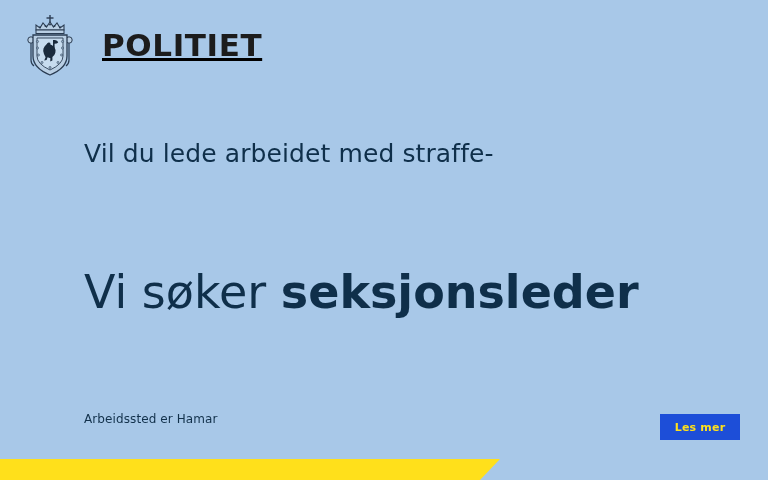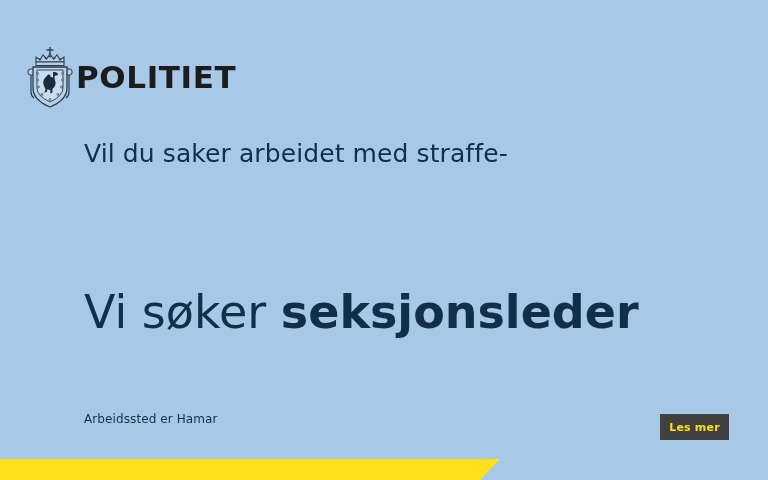--- a/index.html
+++ b/index.html
@@ -20,24 +20,25 @@
     height: 480px;
     background: #a8c8e8;
     overflow: hidden;
     box-sizing: border-box;
   }
 
   
   #brand-lockup {
     position: absolute;
     left: 24px;
-    top: 46px;
+    top: 14px;
     display: flex;
     align-items: center;
-    gap: 0;
+    gap: 26px;
+    text-decoration: underline;
   }
   #coat-of-arms-icon {
     width: 52px;
     height: 62px;
     display: block;
     flex: 0 0 auto;
   }
   #wordmark {
     font-family: "DejaVu Sans", "Liberation Sans", sans-serif;
     font-weight: bold;
@@ -64,21 +65,20 @@
     letter-spacing: 0.1px;
     white-space: nowrap;
   }
 
   
   #statement-block {
     position: absolute;
     left: 84px;
     top: 266px;
     width: 640px;
-    margin-top: 20px;
   }
   #statement-line {
     font-family: "DejaVu Sans", "Liberation Sans", sans-serif;
     font-size: 46px;
     color: #0f2f4a;
     line-height: 52px;
     white-space: nowrap;
   }
   #statement-lead {
     font-weight: normal;
@@ -98,23 +98,23 @@
     color: #12314b;
     letter-spacing: 0.1px;
     white-space: nowrap;
   }
 
   
   #cta-button {
     position: absolute;
     left: 660px;
     top: 414px;
-    width: 69px;
+    width: 80px;
     height: 26px;
-    background: #404040;
+    background: #1d4ed8;
     border: none;
     padding: 0;
     display: flex;
     align-items: center;
     justify-content: center;
     cursor: pointer;
   }
   #cta-button-label {
     font-family: "DejaVu Sans", "Liberation Sans", sans-serif;
     font-size: 11px;
@@ -181,21 +181,21 @@
         <circle cx="37.6" cy="41" r="1.1" fill="#8fa9c2" stroke="#2a3c52" stroke-width="0.5"></circle>
         <circle cx="18" cy="48.5" r="1.1" fill="#8fa9c2" stroke="#2a3c52" stroke-width="0.5"></circle>
         <circle cx="34" cy="48.5" r="1.1" fill="#8fa9c2" stroke="#2a3c52" stroke-width="0.5"></circle>
         <circle cx="26" cy="53.5" r="1.1" fill="#8fa9c2" stroke="#2a3c52" stroke-width="0.5"></circle>
       </g>
     </svg>
     <div id="wordmark">POLITIET</div>
   </div>
 
   <div id="question-block">
-    <div class="question-line">Vil du saker arbeidet med straffe-</div>
+    <div class="question-line">Vil du lede arbeidet med straffe-</div>
   </div>
 
   <div id="statement-block">
     <div id="statement-line"><span id="statement-lead">Vi søker </span><span id="statement-role">seksjonsleder</span></div>
   </div>
 
   <div id="location-text">Arbeidssted er Hamar</div>
 
   <button id="cta-button">
     <span id="cta-button-label">Les mer</span>

